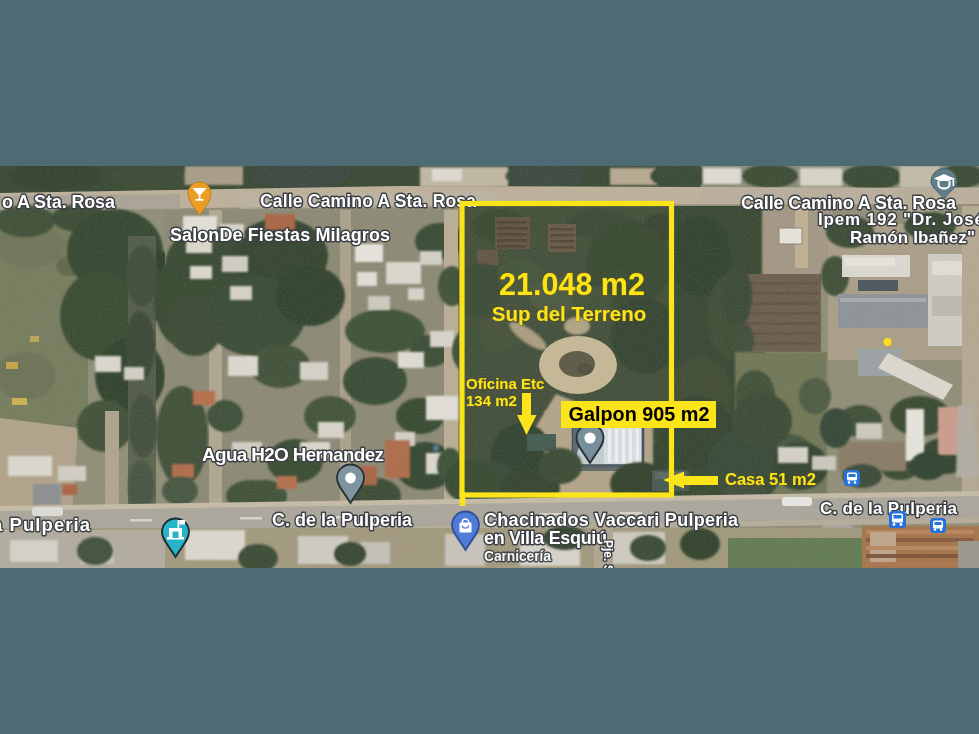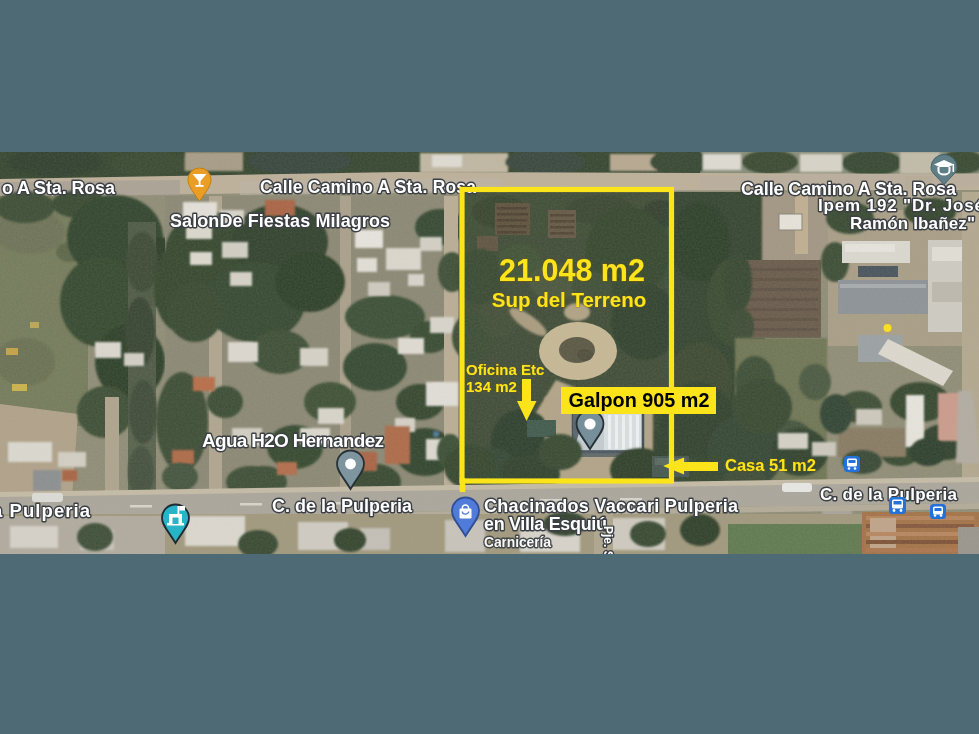--- a/index.html
+++ b/index.html
@@ -1,17 +1,17 @@
 <!DOCTYPE html>
 <html><head>
 <meta charset="utf-8">
 <style>
 html,body{margin:0;padding:0;width:979px;height:734px;background:#4d6a75;overflow:hidden;}
 body{font-family:"Liberation Sans",sans-serif;position:relative;}
-#map{position:absolute;left:0;top:152px;width:979px;height:516px;filter:saturate(0.88);}
+#map{position:absolute;left:0;top:166px;width:979px;height:516px;filter:saturate(0.88);}
 </style>
 </head>
 <body>
 
 <div style="position:absolute;left:0;top:0;width:979px;height:166px;background:#4d6a75;"></div>
 
 <div style="position:absolute;left:0;top:568px;width:979px;height:166px;background:#4d6a75;"></div>
 
 <div id="map">
 <svg width="979" height="402" viewBox="0 0 979 402">

